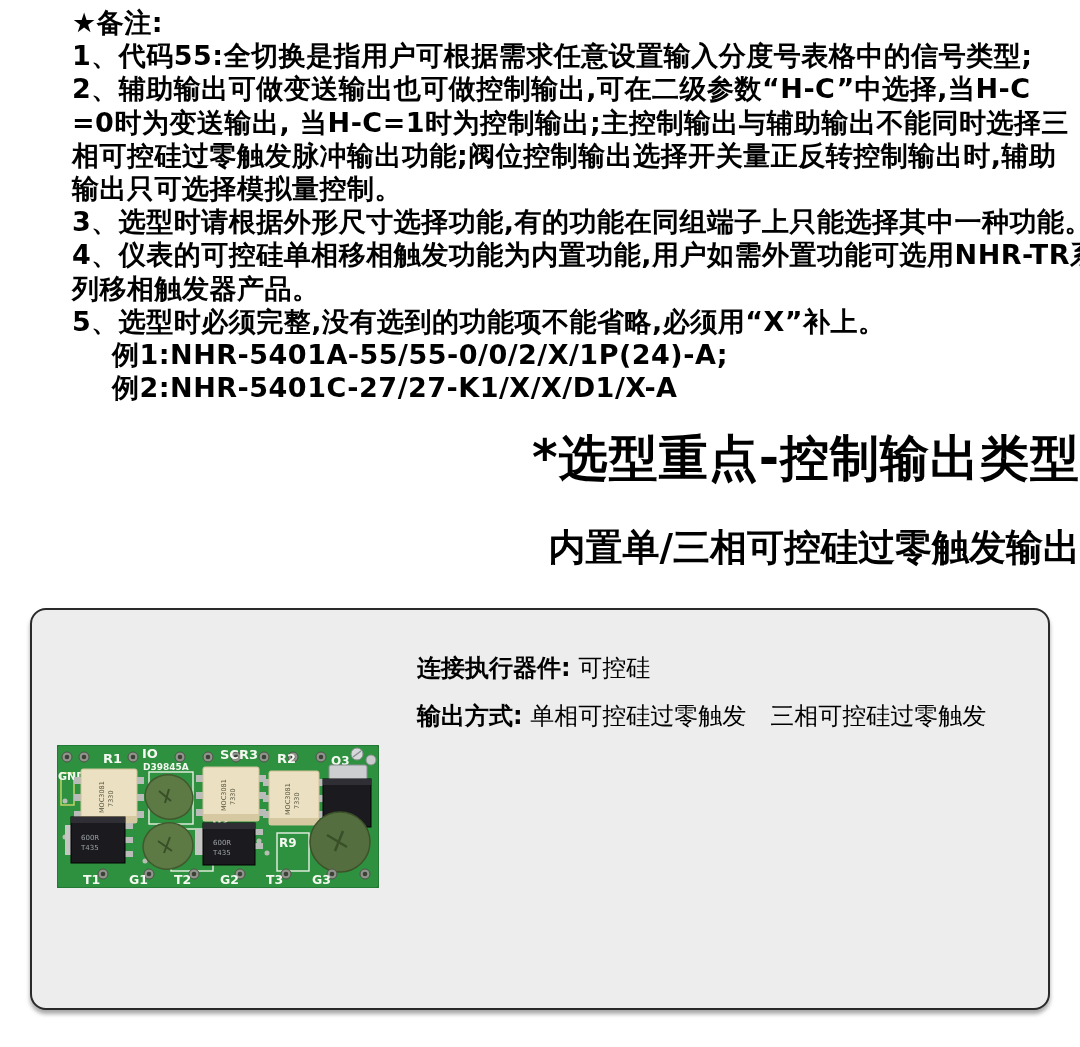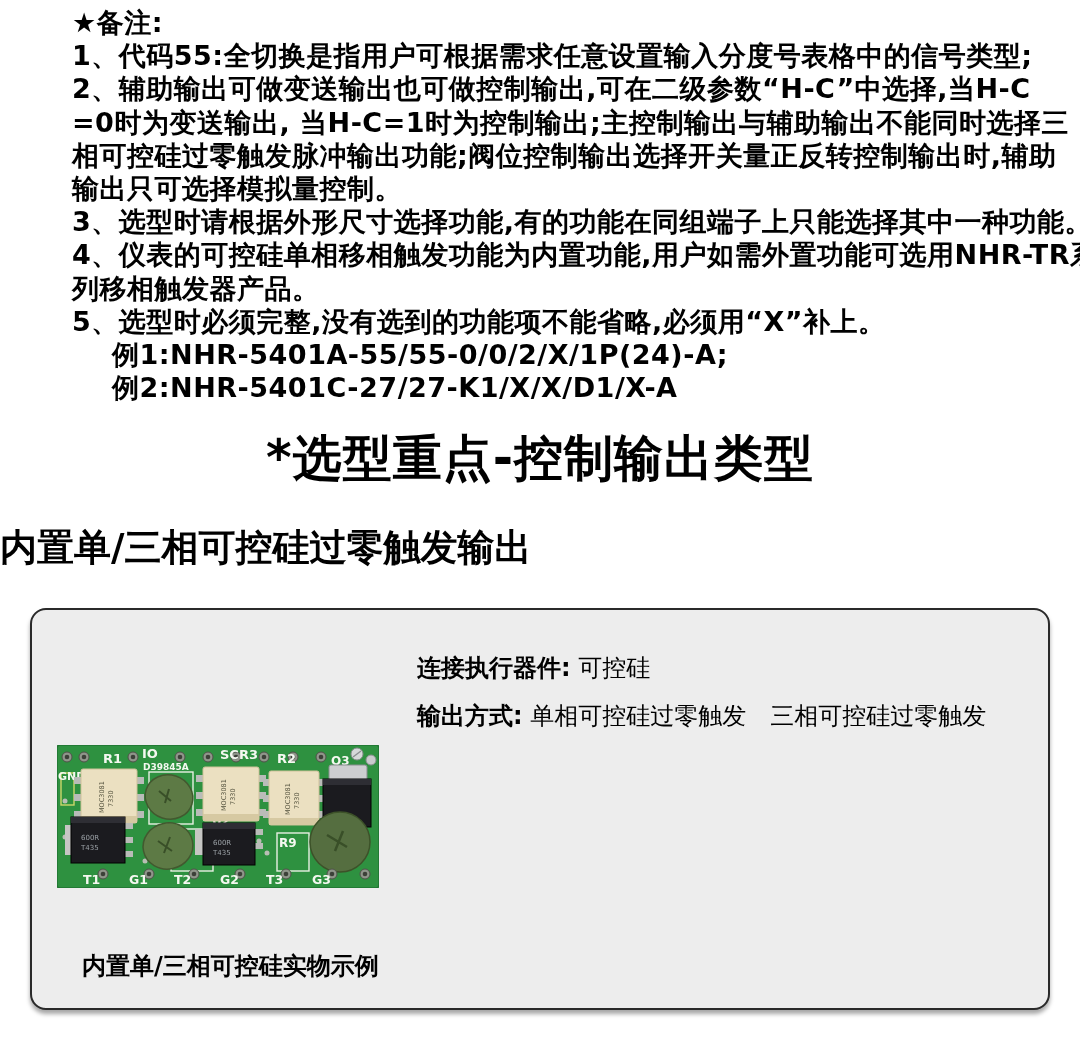--- a/index.html
+++ b/index.html
@@ -9,25 +9,25 @@
   }
   
   .notes{position:absolute;left:72px;top:6px;}
   .note-line{
     font-size:27px;font-weight:600;line-height:33.2px;
     white-space:nowrap;letter-spacing:0.5px;
   }
   .note-line.indent{padding-left:40px;}
   
   .section-title{
-    position:absolute;top:426px;left:0;width:1080px;text-align:center;
+    position:absolute;top:426px;left:0;width:1080px;text-align:right;
     font-size:49px;font-weight:900;letter-spacing:1px;
   }
   .section-subtitle{
-    position:absolute;top:523px;left:0;width:1080px;text-align:left;
+    position:absolute;top:523px;left:0;width:1080px;text-align:right;
     font-size:37px;font-weight:600;
   }
   
   .card{
     position:absolute;left:30px;top:608px;width:1016px;height:398px;
     background:#ededed;border:2px solid #2a2a2a;border-radius:16px;
     box-shadow:0 4px 4px rgba(0,0,0,0.35);
   }
   .pcb{position:absolute;left:25px;top:135px;width:322px;height:143px;}
   .spec-row{position:absolute;left:385px;font-size:24px;white-space:nowrap;}
@@ -270,14 +270,13 @@
 
   <div class="spec-row row1">
     <span class="label">输出方式:</span>
     <span class="value">单相可控硅过零触发　三相可控硅过零触发</span>
   </div>
   <div class="spec-row row0">
     <span class="label">连接执行器件:</span>
     <span class="value">可控硅</span>
   </div>
 
-  <div class="caption">内置单/三相可控硅实物示例</div>
 </div>
 
 </body></html>

